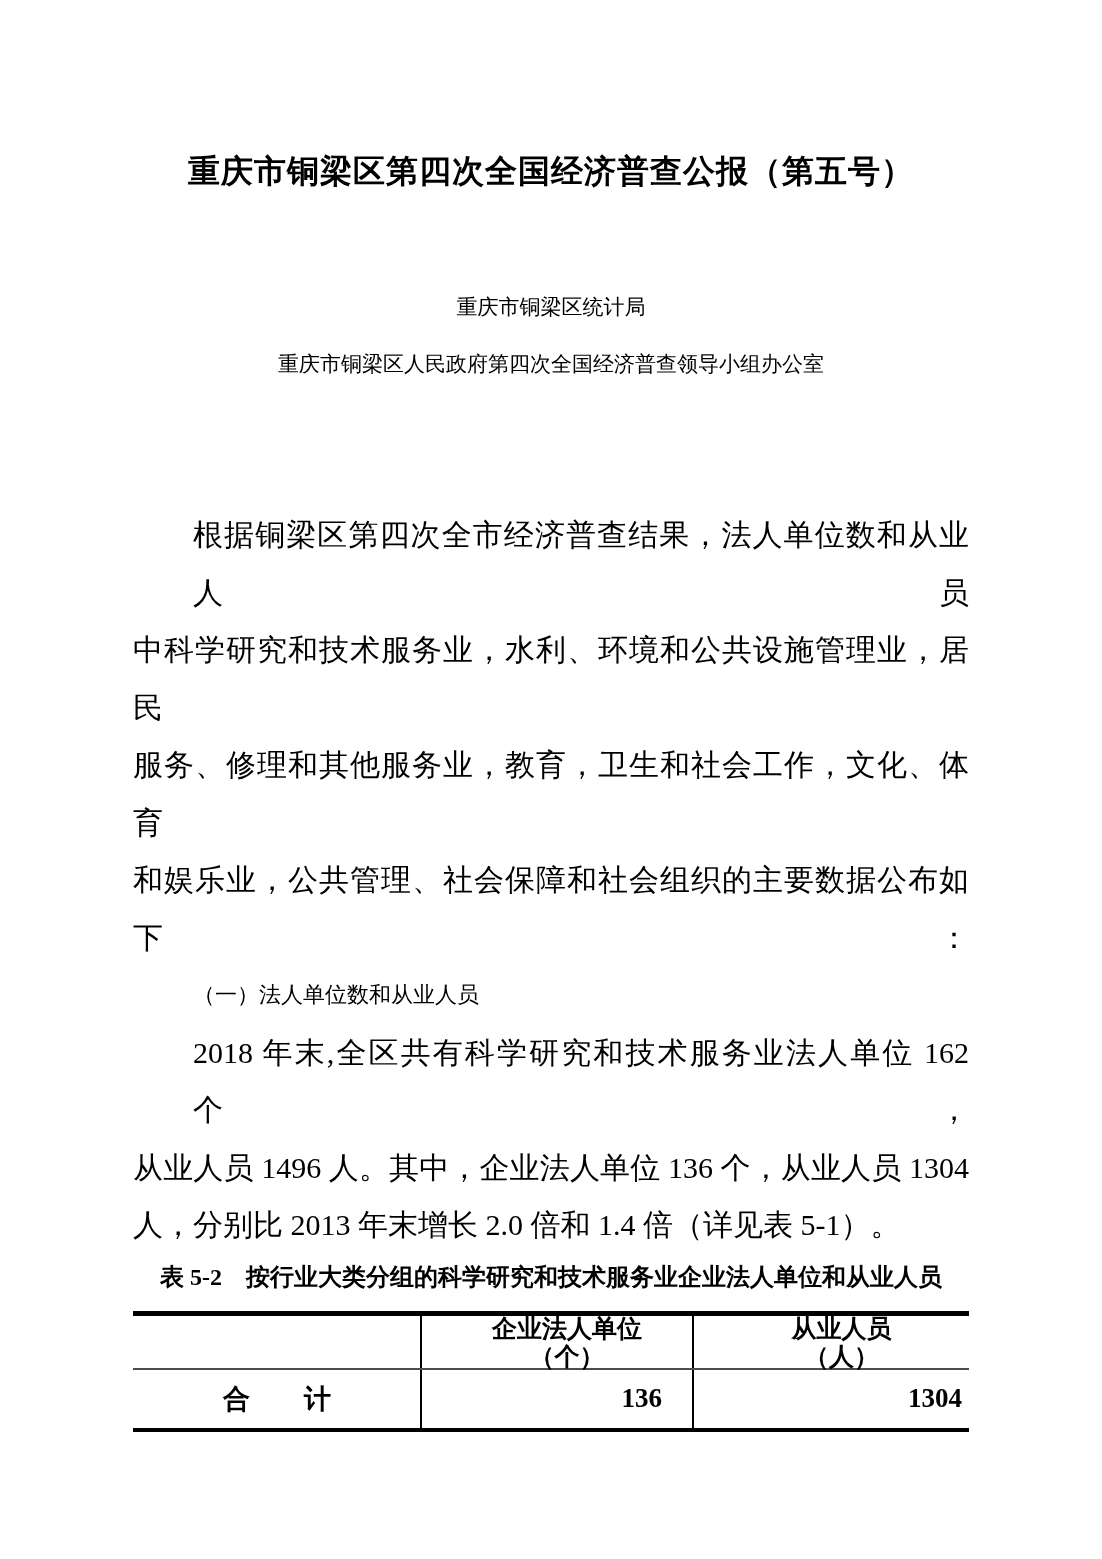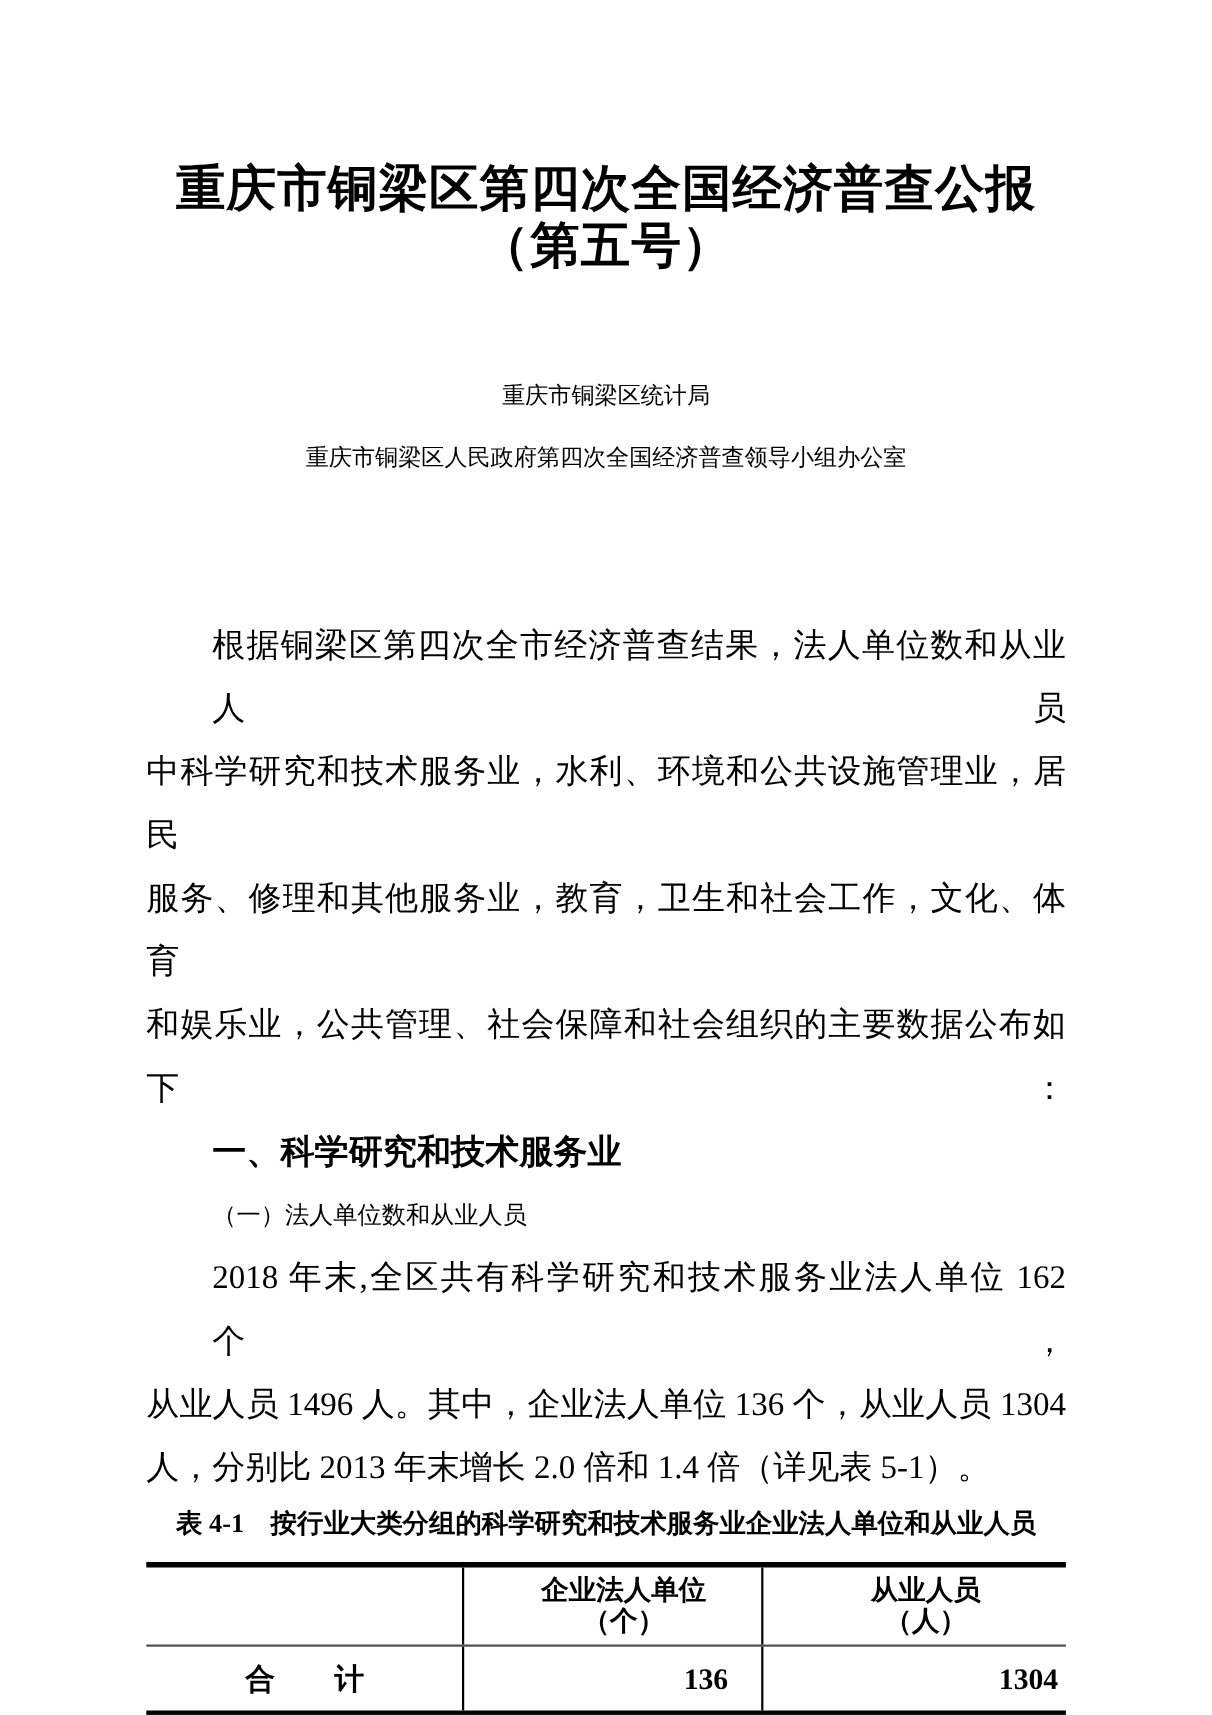--- a/index.html
+++ b/index.html
@@ -16,21 +16,21 @@
     font-family: "Liberation Serif", "DejaVu Serif", serif;
     overflow: hidden;
   }
   .content {
     margin: 0 133px;
     width: 836px;
   }
   
   .doc-title {
     margin: 145px 0 0 0;
-    font-size: 45px;
+    font-size: 32px;
     font-weight: bold;
     line-height: 52px;
     text-align: center;
     letter-spacing: 1px;
     font-family: "Liberation Serif", "DejaVu Serif", serif;
   }
   .doc-subtitle {
     margin-top: 23px;
     font-size: 30px;
     line-height: 40px;
@@ -79,21 +79,21 @@
     width: 836px;
     border-top: 5px solid #000000;
     border-bottom: 4px solid #000000;
   }
   .t-row {
     display: grid;
     grid-template-columns: 287px 272px 277px;
   }
   .t-head { border-bottom: 2px solid #4d4d4d; }
   .t-head .t-cell {
-    height: 70px;
+    height: 52px;
     display: flex;
     flex-direction: column;
     align-items: center;
     justify-content: center;
     font-family: "Liberation Sans", "DejaVu Sans", sans-serif;
     font-weight: bold;
     font-size: 25px;
     line-height: 28px;
     padding-left: 20px;
   }
@@ -128,30 +128,29 @@
     <div class="issuer issuer-1">重庆市铜梁区统计局</div>
 
     <div class="issuer issuer-2">重庆市铜梁区人民政府第四次全国经济普查领导小组办公室</div>
 
     <div class="body-text">
       <div class="tline justify indent">根据铜梁区第四次全市经济普查结果，法人单位数和从业人员</div>
       <div class="tline justify">中科学研究和技术服务业，水利、环境和公共设施管理业，居民</div>
       <div class="tline justify">服务、修理和其他服务业，教育，卫生和社会工作，文化、体育</div>
       <div class="tline justify">和娱乐业，公共管理、社会保障和社会组织的主要数据公布如下：</div>
 
-      <div class="tline sec-heading indent">一、科学研究和技术服务业</div>
 
       <div class="tline sub-heading indent">（一）法人单位数和从业人员</div>
 
       <div class="tline justify indent">2018 年末,全区共有科学研究和技术服务业法人单位 162 个，</div>
       <div class="tline justify">从业人员 1496 人。其中，企业法人单位 136 个，从业人员 1304</div>
       <div class="tline">人，分别比 2013 年末增长 2.0 倍和 1.4 倍（详见表 5-1）。</div>
     </div>
 
-    <div class="table-caption">表 4-1　按行业大类分组的科学研究和技术服务业企业法人单位和从业人员</div>
+    <div class="table-caption">表 5-2　按行业大类分组的科学研究和技术服务业企业法人单位和从业人员</div>
 
     <div class="census-table">
       <div class="t-head">
         <div class="t-row">
           <div class="t-cell col-1"></div>
           <div class="t-cell col-2">
             <span>企业法人单位</span>
             <span>（个）</span>
           </div>
           <div class="t-cell col-3">

